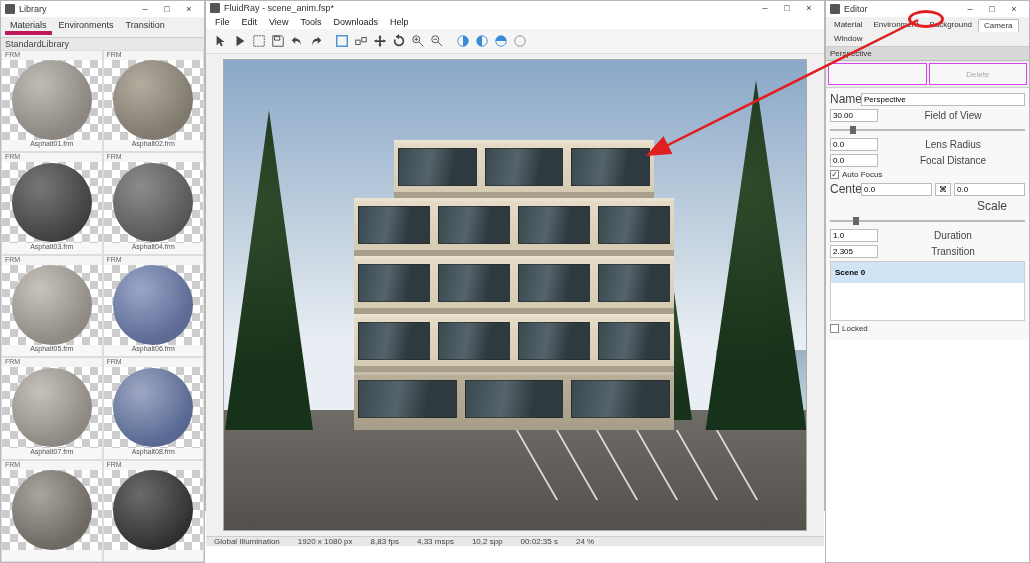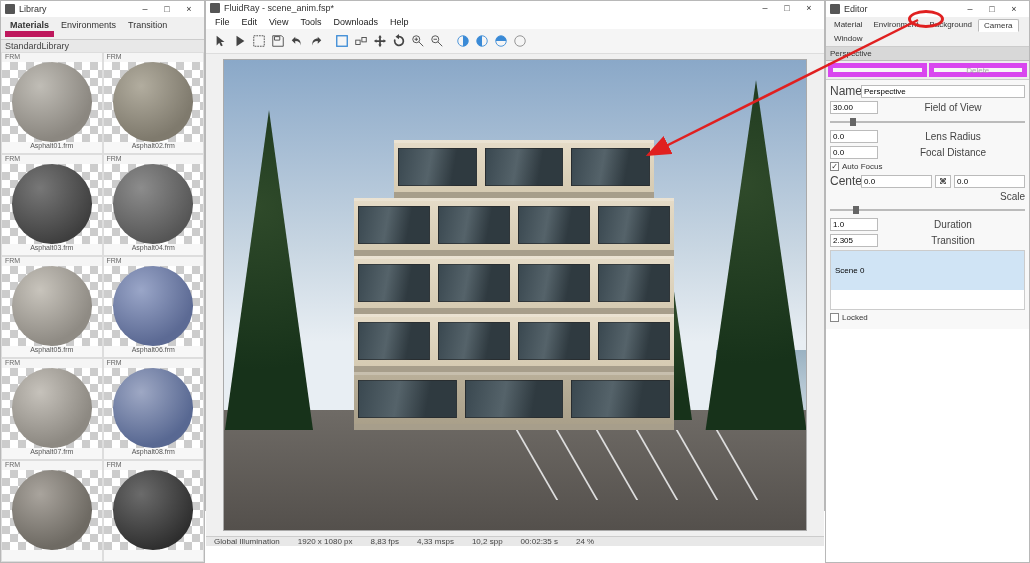--- a/index.html
+++ b/index.html
@@ -8,21 +8,21 @@
   
   .win { display: flex; flex-direction: column; border: 1px solid #b8b8b8; background: #fff; }
   .titlebar { height: 16px; background: #fff; display: flex; align-items: center; padding: 0 4px; font-size: 9px; color: #333; }
   .titlebar .logo { width: 10px; height: 10px; background: #555; margin-right: 4px; border-radius: 1px; }
   .titlebar .title { flex: 1; }
   .titlebar .winbtn { width: 22px; height: 14px; display: flex; align-items: center; justify-content: center; color: #333; }
   
   .library { width: 205px; height: 563px; }
   .lib-tabs { display: flex; gap: 2px; padding: 2px 4px; background: #f0f0f0; border-bottom: 1px solid #ccc; }
   .lib-tabs .tab { padding: 1px 5px; color: #333; }
-  .lib-tabs .tab.active { border-bottom: 6px solid #be185d; font-weight: bold; }
+  .lib-tabs .tab.active { border-bottom: 4px solid #be185d; }
   .lib-sub { padding: 1px 4px; background: #e8e8e8; color: #444; }
   .lib-grid { flex: 1; overflow: hidden; display: grid; grid-template-columns: 1fr 1fr; gap: 0; background: #fff; }
   .mat-cell { display: flex; flex-direction: column; border: 0.5px solid #ddd; }
   .mat-tag { height: 9px; padding: 0 3px; font-size: 7px; color: #666; background: #f5f5f5; }
   .mat-thumb { flex: 1; position: relative; background: repeating-conic-gradient(#ccc 0 25%, #fff 0 50%) 0 0/16px 16px; display: flex; align-items: center; justify-content: center; }
   .mat-ball { width: 80%; aspect-ratio: 1; border-radius: 50%; }
   .mat-name { height: 11px; text-align: center; font-size: 7px; color: #555; background: #f7f7f7; }
   
   .mainwin { flex: 1; height: 511px; display: flex; flex-direction: column; }
   .menubar { display: flex; gap: 2px; padding: 1px 4px; background: #fff; font-size: 9px; color: #222; }
@@ -62,24 +62,24 @@
   .ed-body { padding: 4px; display: flex; flex-direction: column; gap: 3px; background: #f8f8f8; }
   .ed-row { display: flex; align-items: center; gap: 3px; }
   .ed-val { width: 48px; height: 13px; border: 1px solid #bbb; background: #fff; font-size: 8px; padding: 0 2px; display: flex; align-items: center; }
   .ed-label { flex: 1; text-align: center; font-size: 10px; color: #444; }
   .ed-slider { flex: 1; height: 10px; position: relative; }
   .ed-slider:before { content: ""; position: absolute; left: 0; right: 0; top: 4px; height: 2px; background: #bbb; }
   .ed-slider .thumb { position: absolute; top: 1px; width: 6px; height: 8px; background: #666; }
   .ed-check { display: flex; align-items: center; gap: 3px; font-size: 8px; color: #333; }
   .ed-check .box { width: 9px; height: 9px; border: 1px solid #888; background: #fff; display: flex; align-items: center; justify-content: center; font-size: 8px; line-height: 1; }
   .scene-list { height: 60px; background: #fff; border: 1px solid #ccc; font-size: 8px; }
-  .scene-list .row { background: #d0e4f5; padding: 15px 4px; }
+  .scene-list .row { background: #d0e4f5; padding: 6px 4px; font-weight: bold; }
   .blank { flex: 1; }
   .buttonbar { display: flex; gap: 2px; padding: 2px; background: #eee; border-bottom: 1px solid #ccc; }
-  .buttonbar .btn { flex: 1; height: 14px; background: #f7f7f7; border: 5px solid #d946ef; font-size: 8px; color: #aaa; display: flex; align-items: center; justify-content: center; }
+  .buttonbar .btn { flex: 1; height: 22px; background: #f7f7f7; border: 1px solid #d946ef; font-size: 8px; color: #aaa; display: flex; align-items: center; justify-content: center; }
 </style>
 </head>
 <body>
 
 <div class="desktop">
 
   <div class="win library">
     <div class="titlebar">
       <div class="logo"></div>
       <div class="title">Library</div>
@@ -380,21 +380,21 @@
         <div class="box">✓</div>
         <span>Auto Focus</span>
       </div>
       <div class="ed-row">
         <span style="width:28px;font-size:12px;color:#444">Center</span>
         <div class="ed-val" style="flex:1">0.0</div>
         <div class="ed-val" style="width:16px;justify-content:center">⌘</div>
         <div class="ed-val" style="flex:1">0.0</div>
       </div>
       <div class="ed-row" style="justify-content:center">
-          <span style="font-size:10px;color:#444;margin-left:auto;">Scale</span>
+          <span style="font-size:12px;color:#444;margin-left:auto;margin-right:18px">Scale</span>
         </div>
       <div class="ed-row">
           <div class="ed-slider">
             <div class="thumb" style="left:12%"></div>
           </div>
         </div>
       <div class="ed-row">
         <div class="ed-val">1.0</div>
         <div class="ed-label">Duration</div>
       </div>

